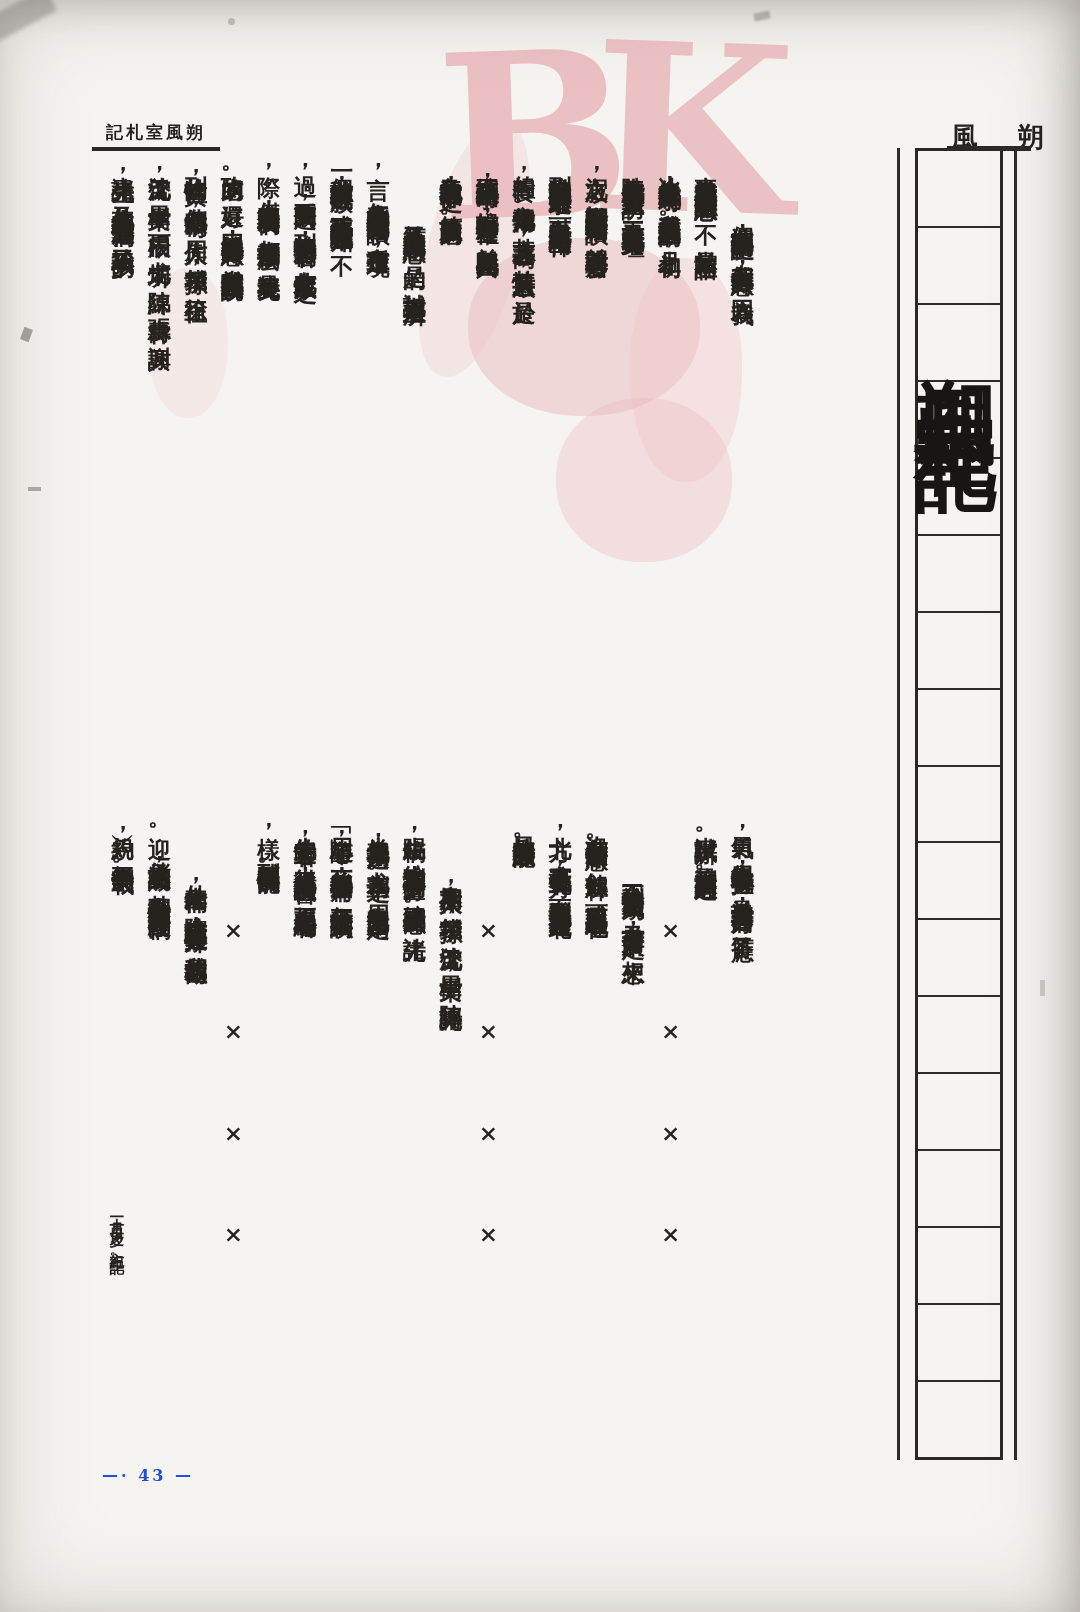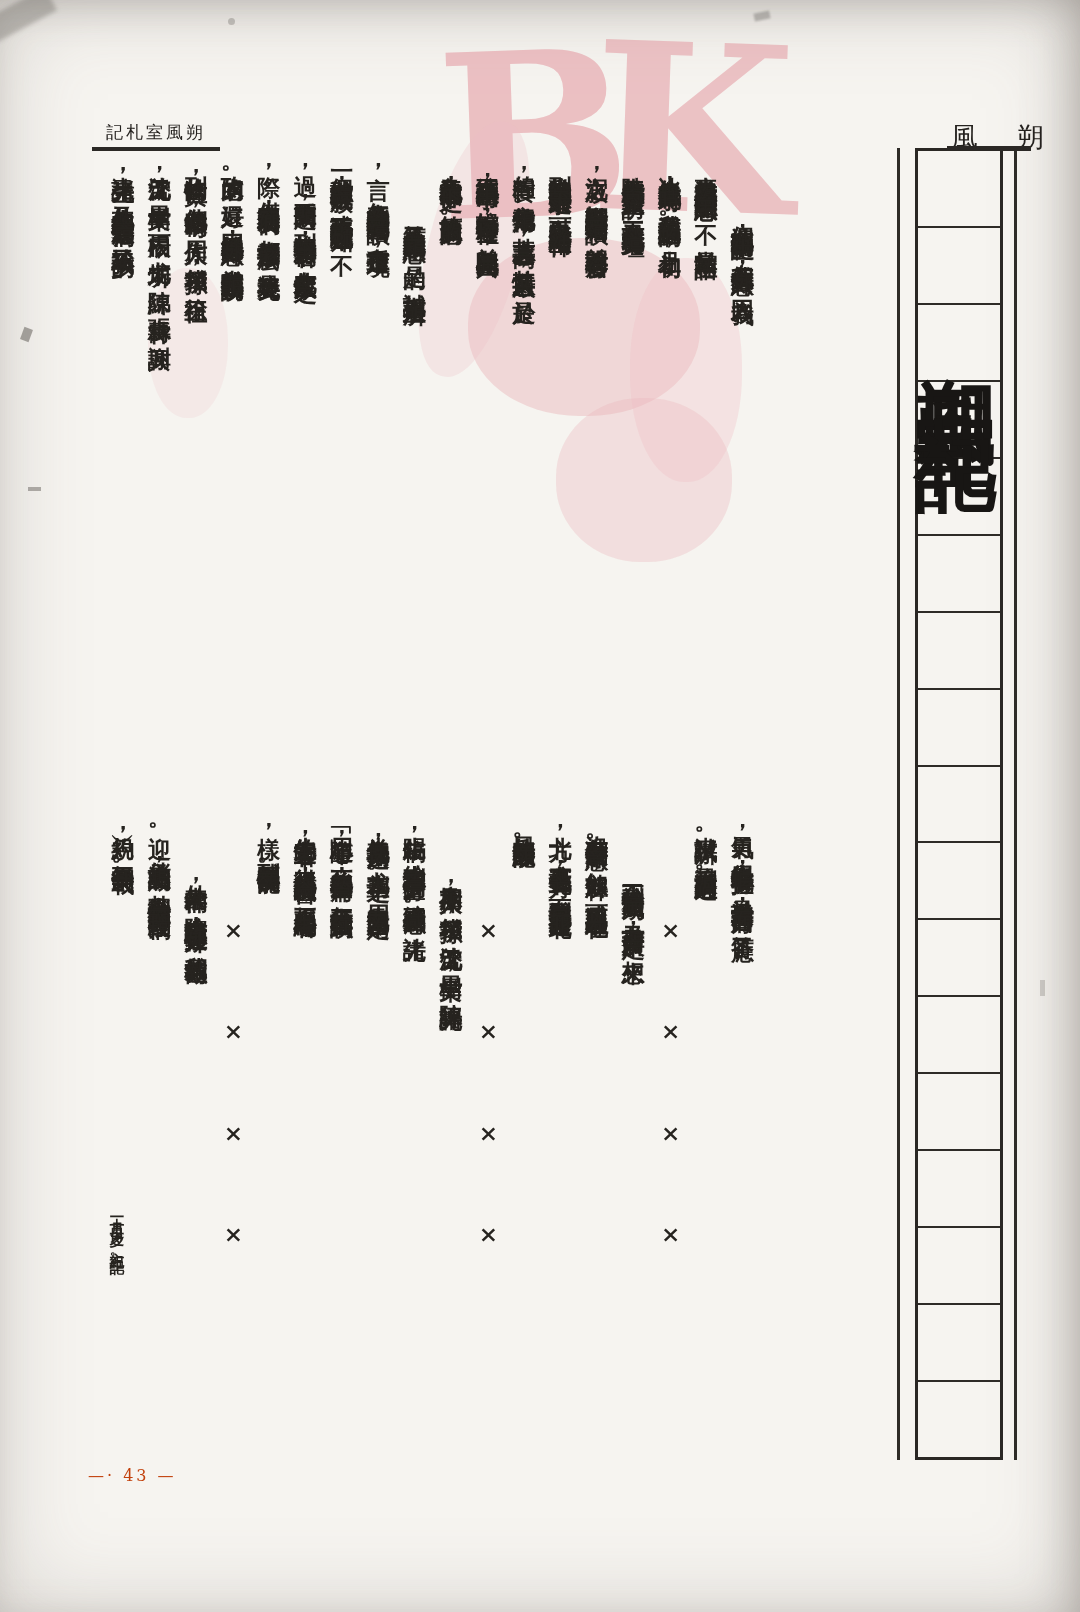--- a/index.html
+++ b/index.html
@@ -17,21 +17,21 @@
   .wm-letter{font-weight:bold; color:#e2919a; line-height:1;}
   .wm-b{left:438px; top:22px; font-size:228px; opacity:.52; transform:rotate(-2deg);}
   .wm-k{left:592px; top:14px; font-size:232px; opacity:.50; transform:rotate(2deg);}
   .wm-blob{border-radius:48%; }
   .blob1{left:468px; top:238px; width:232px; height:178px; background:rgba(231,167,173,.38);}
   .blob2{left:556px; top:398px; width:176px; height:164px; background:rgba(233,178,184,.33);}
   .blob3{left:428px; top:118px; width:92px;  height:262px; background:rgba(238,191,196,.28); transform:rotate(14deg);}
   .blob4{left:630px; top:258px; width:112px; height:224px; background:rgba(238,190,196,.32);}
   .blob5{left:148px; top:268px; width:80px;  height:150px; background:rgba(238,195,200,.22);}
   
-  .hdr{position:absolute; z-index:3; font-weight:normal; white-space:nowrap;}
+  .hdr{position:absolute; z-index:3; font-weight:bold; white-space:nowrap;}
   .hdr-right{left:951px; top:119px; font-size:27px; letter-spacing:6px;}
   .hdr-right-rule{position:absolute; z-index:3; left:947px; top:146px; width:84px; height:5px; background:#2b2825;}
   .hdr-left{left:106px; top:121px; font-size:17px; letter-spacing:3px;}
   .hdr-left-rule{position:absolute; z-index:3; left:92px; top:147px; width:128px; height:4px; background:#2b2825;}
   
   .strip-outer{position:absolute; z-index:2; top:148px; height:1312px; width:0; border-left:3px solid #2e2b27;}
   .strip-outer.l{left:897px;}
   .strip-outer.r{left:1014px;}
   .title-strip{
     position:absolute; z-index:2; left:915px; top:148px; width:82px; height:1306px;
@@ -54,22 +54,22 @@
   .col{
     width:36.45px; line-height:36.45px; font-size:23px; letter-spacing:1.4px;
     font-weight:bold; color:#26231f; white-space:nowrap;
   }
   .colophon{
     position:absolute; z-index:3; left:99px; top:1206px; height:250px; width:36px;
     writing-mode:vertical-rl; font-size:14.5px; line-height:36px; letter-spacing:2.5px;
     font-weight:bold; color:#26231f; white-space:nowrap;
   }
   .page-number{
-    position:absolute; z-index:3; left:88px; top:1466px;
-    font-size:16px; font-weight:normal; letter-spacing:3px; color:#c2410c;
+    position:absolute; z-index:3; left:102px; top:1466px;
+    font-size:16px; font-weight:bold; letter-spacing:3px; color:#1d4ed8;
   }
   
   .speck{position:absolute; z-index:2; background:rgba(70,66,60,.55); pointer-events:none;}
   .sp1{left:0; top:0; width:74px; height:26px; transform:rotate(-28deg) translate(-18px,-6px); background:rgba(80,76,70,.30); filter:blur(2px);}
   .sp2{left:22px;  top:328px;  width:9px;  height:13px; transform:rotate(20deg); background:rgba(70,66,60,.45);}
   .sp3{left:28px;  top:487px;  width:13px; height:4px;  background:rgba(70,66,60,.40);}
   .sp4{left:754px; top:12px;   width:16px; height:8px;  transform:rotate(-12deg); background:rgba(90,86,80,.35); filter:blur(1px);}
   .sp5{left:228px; top:18px;   width:7px;  height:7px;  border-radius:50%; background:rgba(90,86,80,.30);}
   .sp6{left:1040px;top:980px;  width:5px;  height:16px; background:rgba(90,86,80,.25);}
 </style>

